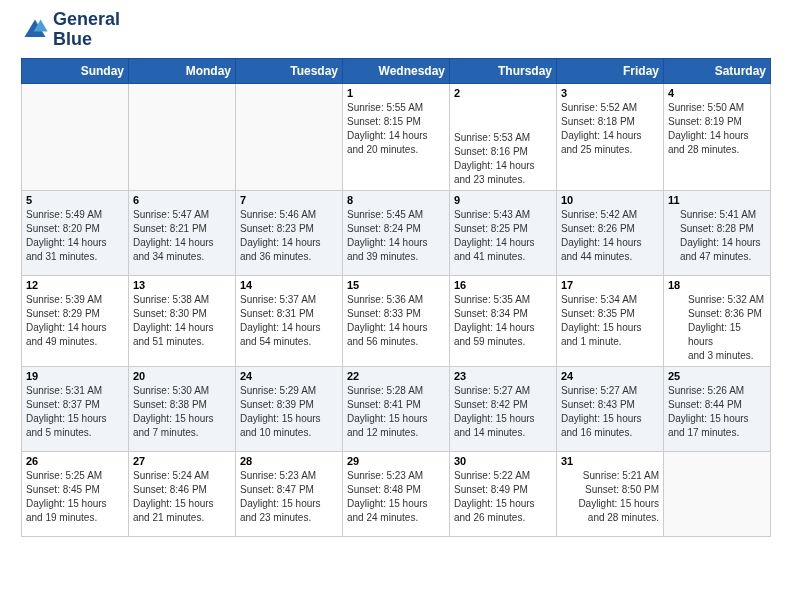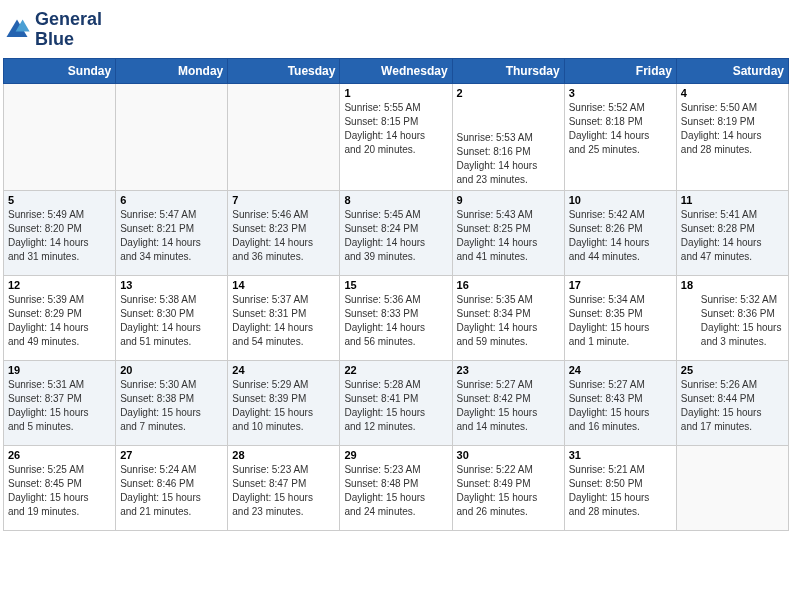--- a/index.html
+++ b/index.html
@@ -6,21 +6,21 @@
     body {
       width: 792px;
       height: 612px;
       font-family: Arial, sans-serif;
       background: #fff;
       overflow: hidden;
     }
     .page {
       width: 792px;
       height: 440px;
-      padding: 10px 3px;
+      padding: 10px 21px;
       display: flex;
       flex-direction: column;
     }
     .header {
       display: flex;
       justify-content: space-between;
       align-items: flex-start;
       margin-bottom: 8px;
     }
     .logo {
@@ -202,21 +202,21 @@
           </td>
           <td style="background: rgb(240, 244, 248);">
             <span class="day-num">10</span>
             <div class="day-info" style="white-space: pre-line;">Sunrise: 5:42 AM
 Sunset: 8:26 PM
 Daylight: 14 hours
 and 44 minutes.</div>
           </td>
           <td style="background: rgb(240, 244, 248);">
             <span class="day-num">11</span>
-            <div class="day-info" style="white-space: pre-line;">Sunrise: 5:41 AM
+            <div class="day-info" style="white-space: pre-line; margin-left: 12px;">Sunrise: 5:41 AM
 Sunset: 8:28 PM
 Daylight: 14 hours
 and 47 minutes.</div>
           </td>
         </tr>
         <tr>
           <td style="background: rgb(255, 255, 255);">
             <span class="day-num">12</span>
             <div class="day-info" style="white-space: pre-line;">Sunrise: 5:39 AM
 Sunset: 8:29 PM
@@ -348,21 +348,21 @@
           </td>
           <td style="background: rgb(255, 255, 255);">
             <span class="day-num">30</span>
             <div class="day-info" style="white-space: pre-line;">Sunrise: 5:22 AM
 Sunset: 8:49 PM
 Daylight: 15 hours
 and 26 minutes.</div>
           </td>
           <td style="background: rgb(255, 255, 255);">
             <span class="day-num">31</span>
-            <div class="day-info" style="white-space: pre-line;">Sunrise: 5:21 AM
+            <div class="day-info" style="white-space: pre-line; text-align: right;">Sunrise: 5:21 AM
 Sunset: 8:50 PM
 Daylight: 15 hours
 and 28 minutes.</div>
           </td>
           <td class="empty-cell" style="background: rgb(250, 250, 250);"></td>
         </tr>
       </tbody>
   </table>
 </div>
 

